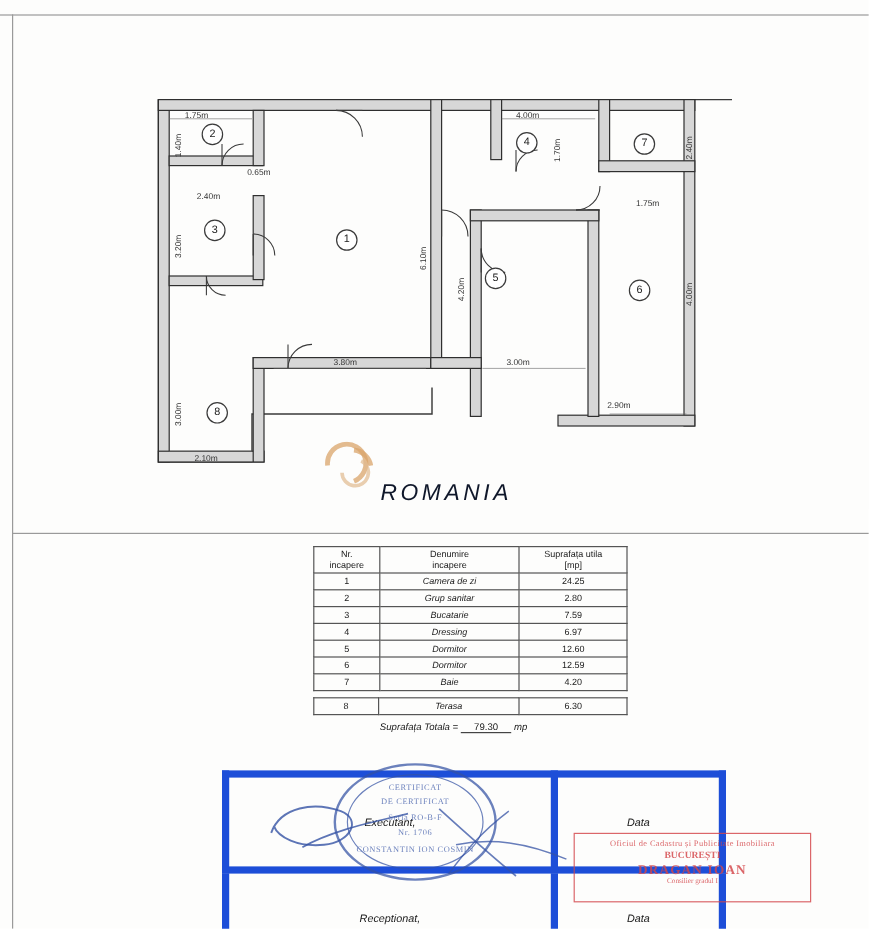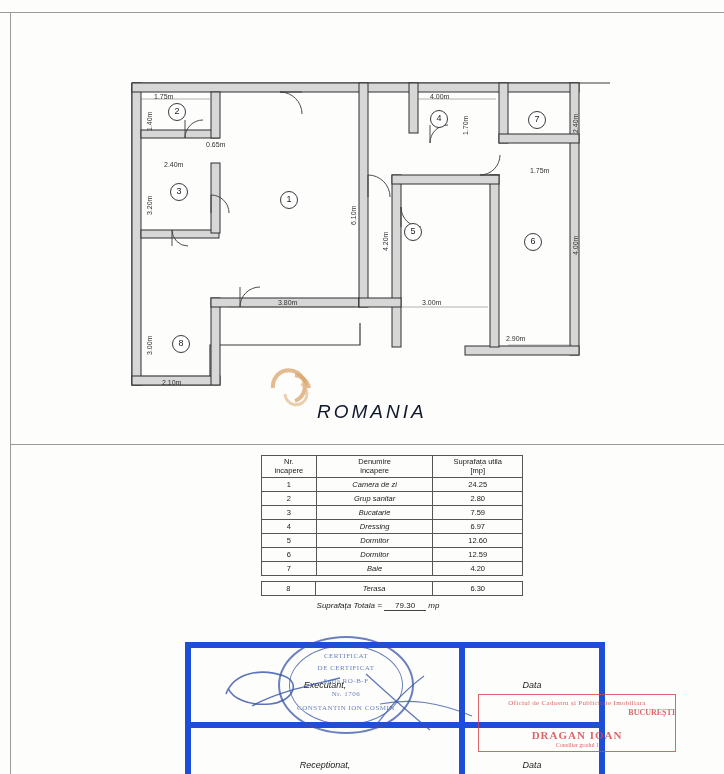--- a/index.html
+++ b/index.html
@@ -201,22 +201,22 @@
     width: 196px;
     height: 56px;
     border: 1.5px solid #d4464a;
     color: #d4464a;
     opacity: .82;
     font-family: "Liberation Serif", serif;
     text-align: center;
     pointer-events: none;
   }
   .stamp-rect .l1 { font-size: 7px; margin-top: 4px; letter-spacing: .3px; }
-  .stamp-rect .l2 { font-size: 8px; font-weight: bold; margin-top: 1px; text-align: right; }
-  .stamp-rect .l3 { font-size: 11px; font-weight: bold; margin-top: 12px; letter-spacing: 1px; }
+  .stamp-rect .l2 { font-size: 8px; font-weight: bold; margin-top: 1px; }
+  .stamp-rect .l3 { font-size: 11px; font-weight: bold; margin-top: 2px; letter-spacing: 1px; }
   .stamp-rect .l4 { font-size: 6px; margin-top: 1px; }
 
   .date-val { font-size: 9px; font-style: italic; }
 </style>
 </head>
 <body>
 
 <div id="sheet">
 
   <div class="edge-line edge-top"></div>

